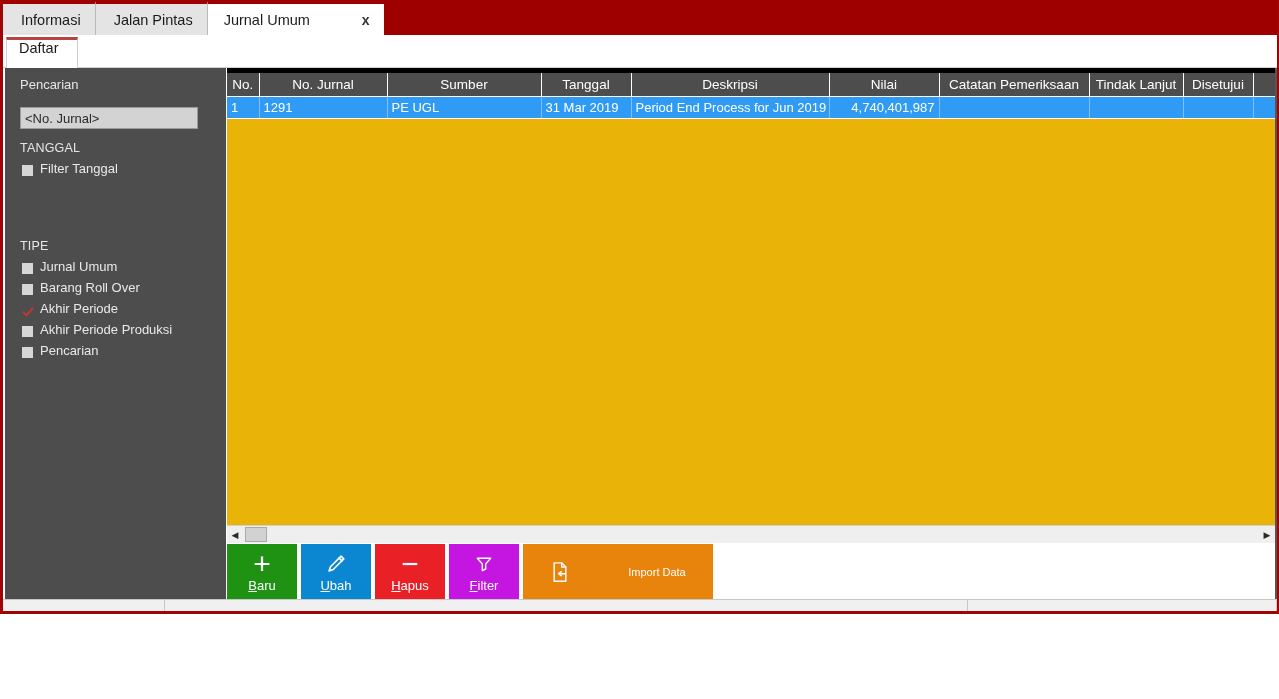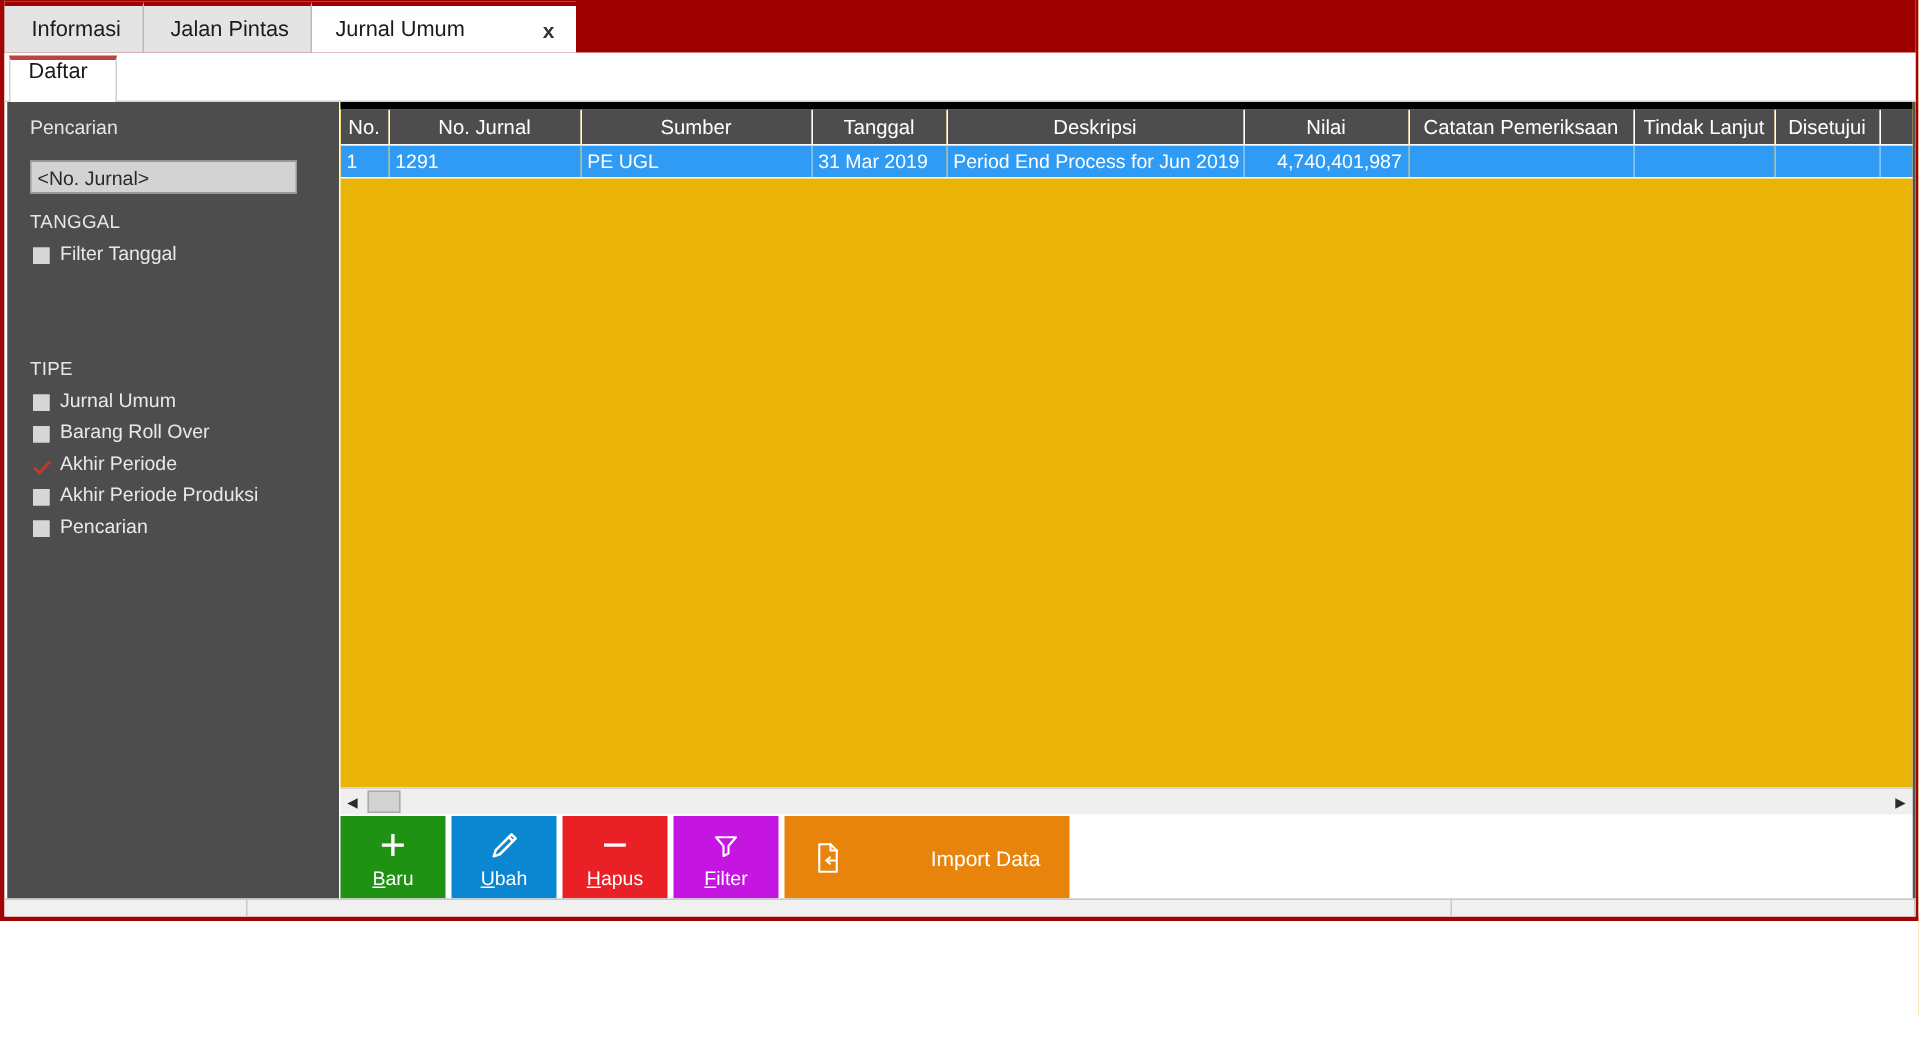--- a/index.html
+++ b/index.html
@@ -300,21 +300,21 @@
   .tbtn .cap u { text-decoration: underline; }
   .tbtn.wide {
     width: 190px;
     flex-direction: row;
     align-items: center;
     justify-content: center;
     padding-top: 0;
     gap: 10px;
   }
   .tbtn.wide .glyph { height: auto; }
-  .tbtn.wide .cap { font-size: 14px; margin-left: 48px; }
+  .tbtn.wide .cap { font-size: 11px; margin-left: 48px; }
 
   .plus-glyph { font-size: 30px; line-height: 26px; font-weight: 300; }
   .minus-glyph { font-size: 30px; line-height: 22px; font-weight: 300; }
 
   
   #statusbar {
     height: 11px;
     flex: 0 0 auto;
     background: #f0f0f0;
     border-top: 1px solid #c8c8c8;

